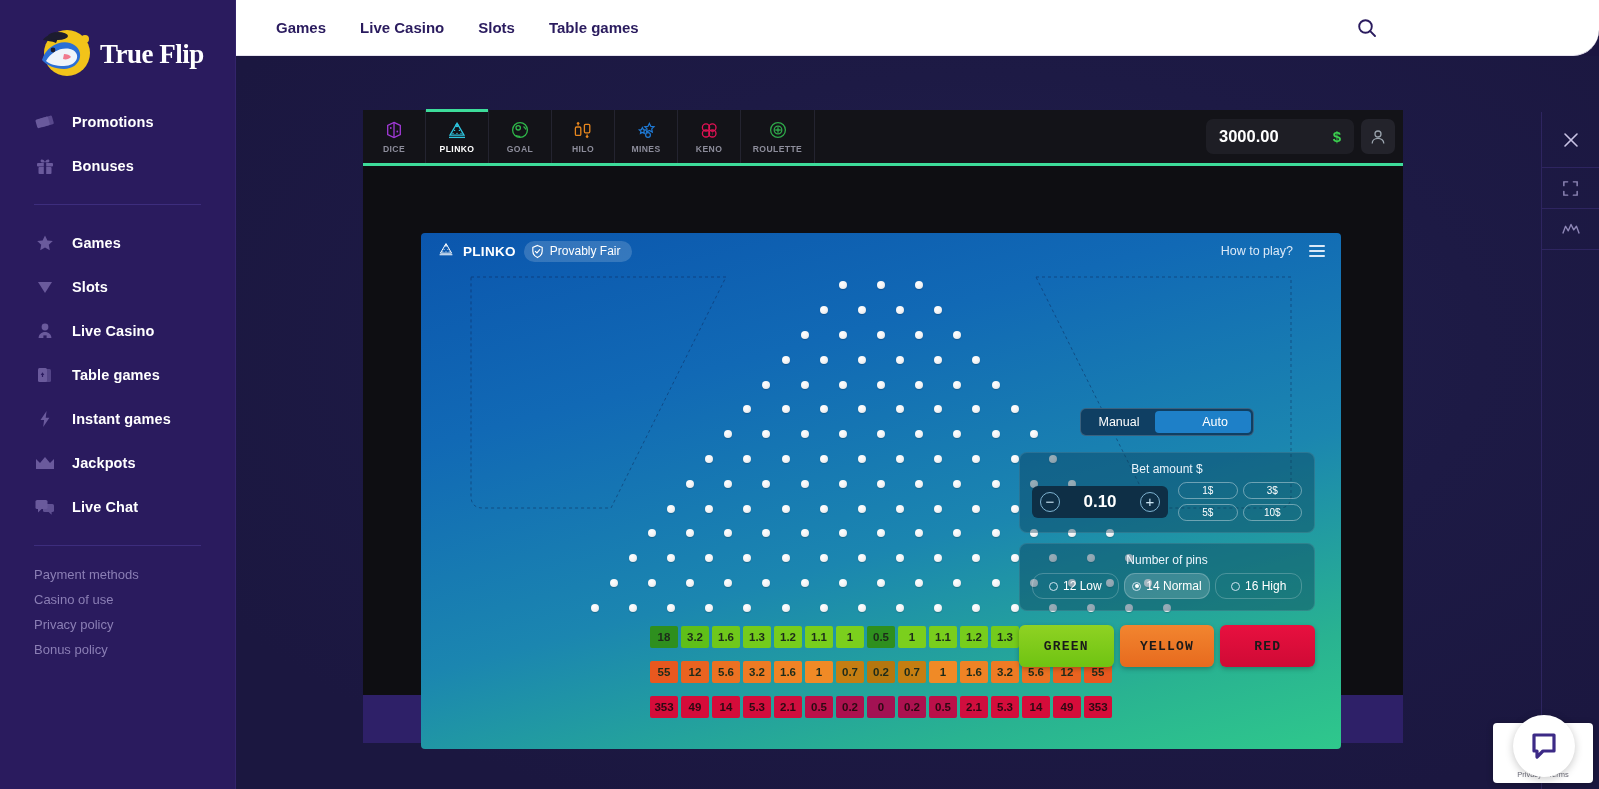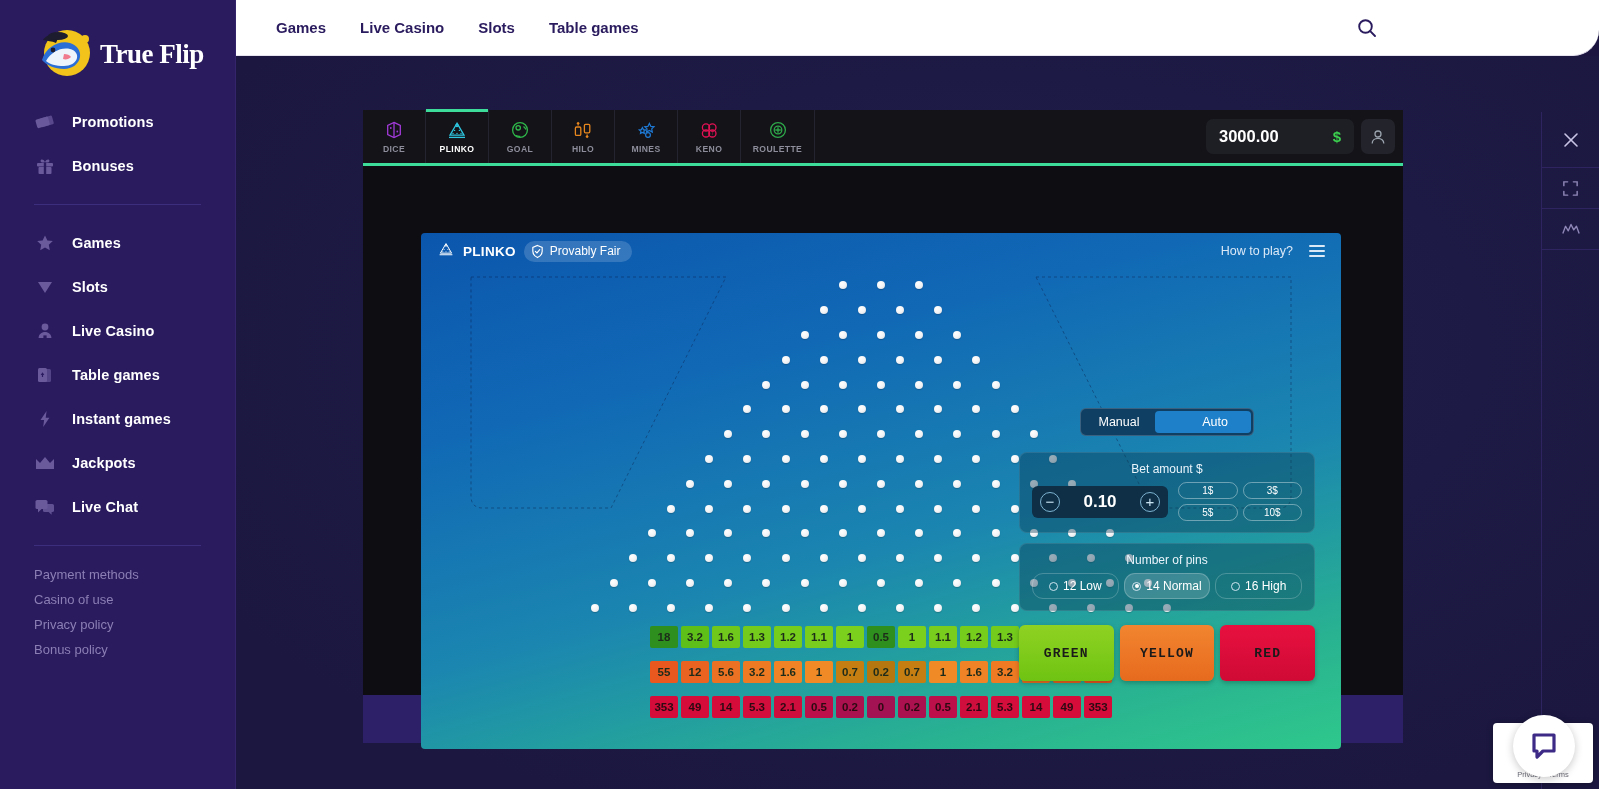--- a/index.html
+++ b/index.html
@@ -270,21 +270,21 @@
   .radio {
     width: 9px; height: 9px; border-radius: 50%;
     border: 1px solid #cfe4f0; flex: 0 0 auto; position: relative;
   }
   .pinopt.selected .radio::after {
     content: ""; position: absolute; inset: 1.5px;
     border-radius: 50%; background: #ffffff;
   }
   #risk { display: flex; gap: 6px; margin-top: 14px; }
   .riskbtn {
-    flex: 1; height: 56px; border-radius: 6px;
+    flex: 1; height: 42px; border-radius: 6px;
     display: flex; align-items: center; justify-content: center;
     font-size: 13px; font-weight: 700; letter-spacing: 1.2px;
     color: #1a1a1a; cursor: pointer;
     font-family: "Liberation Mono", monospace;
     box-shadow: 0 2px 5px rgba(0,0,0,.25);
   }
   #risk .green  { background: linear-gradient(180deg,#8fd223,#6fc312); }
   #risk .yellow { background: linear-gradient(180deg,#f2852f,#e76a1e); }
   #risk .red    { background: linear-gradient(180deg,#e8103f,#cf0a35); }
 

